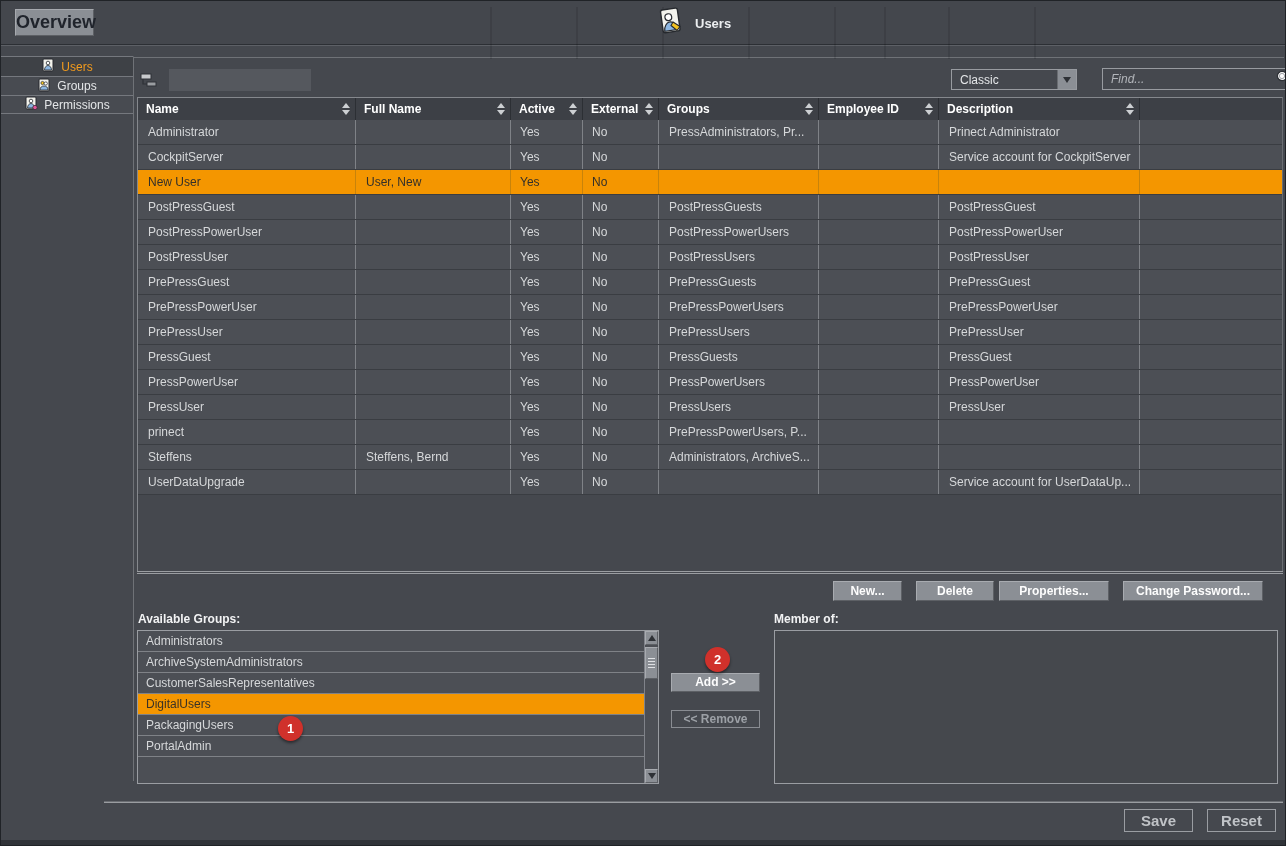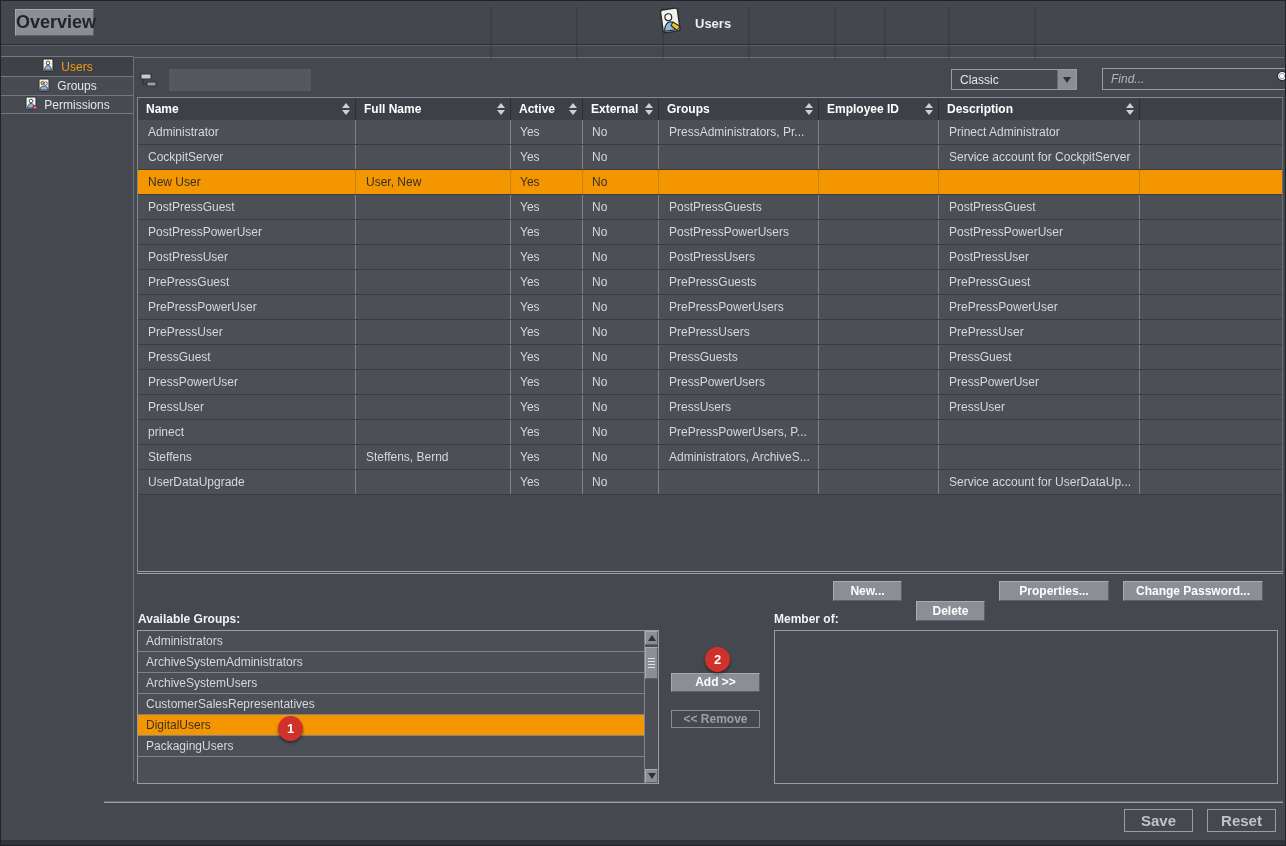--- a/index.html
+++ b/index.html
@@ -376,33 +376,33 @@
         <div class="td c2">Yes</div>
         <div class="td c3">No</div>
         <div class="td c4"></div>
         <div class="td c5"></div>
         <div class="td c6">Service account for UserDataUp...</div>
       </div>
   </div>
   <div class="tpanel-groove"></div>
 
   <div class="abtn" style="left:832px; top:580px; width:69px;">New...</div>
-  <div class="abtn" style="left:915px; top:600px; width:69px;">Delete</div>
+  <div class="abtn" style="left:915px; top:580px; width:78px;">Delete</div>
   <div class="abtn" style="left:998px; top:580px; width:110px;">Properties...</div>
   <div class="abtn" style="left:1122px; top:580px; width:140px;">Change Password...</div>
 
   <div class="plabel" style="left:137px; top:611px;">Available Groups:</div>
   <div class="glist">
     <div class="glist-inner">
       <div class="gitem">Administrators</div>
       <div class="gitem">ArchiveSystemAdministrators</div>
-      <div class="gitem">ArchiveSystemUsers</div>
       <div class="gitem">CustomerSalesRepresentatives</div>
       <div class="gitem sel">DigitalUsers</div>
       <div class="gitem">PackagingUsers</div>
+      <div class="gitem">PortalAdmin</div>
     </div>
     <div class="scrollbar">
       <div class="sb-btn sb-up">
           <span class="sb-tri-up"></span>
         </div>
       <div class="sb-thumb">
           <span class="sb-grip"></span>
         </div>
       <div class="sb-btn sb-dn">
           <span class="sb-tri-dn"></span>

